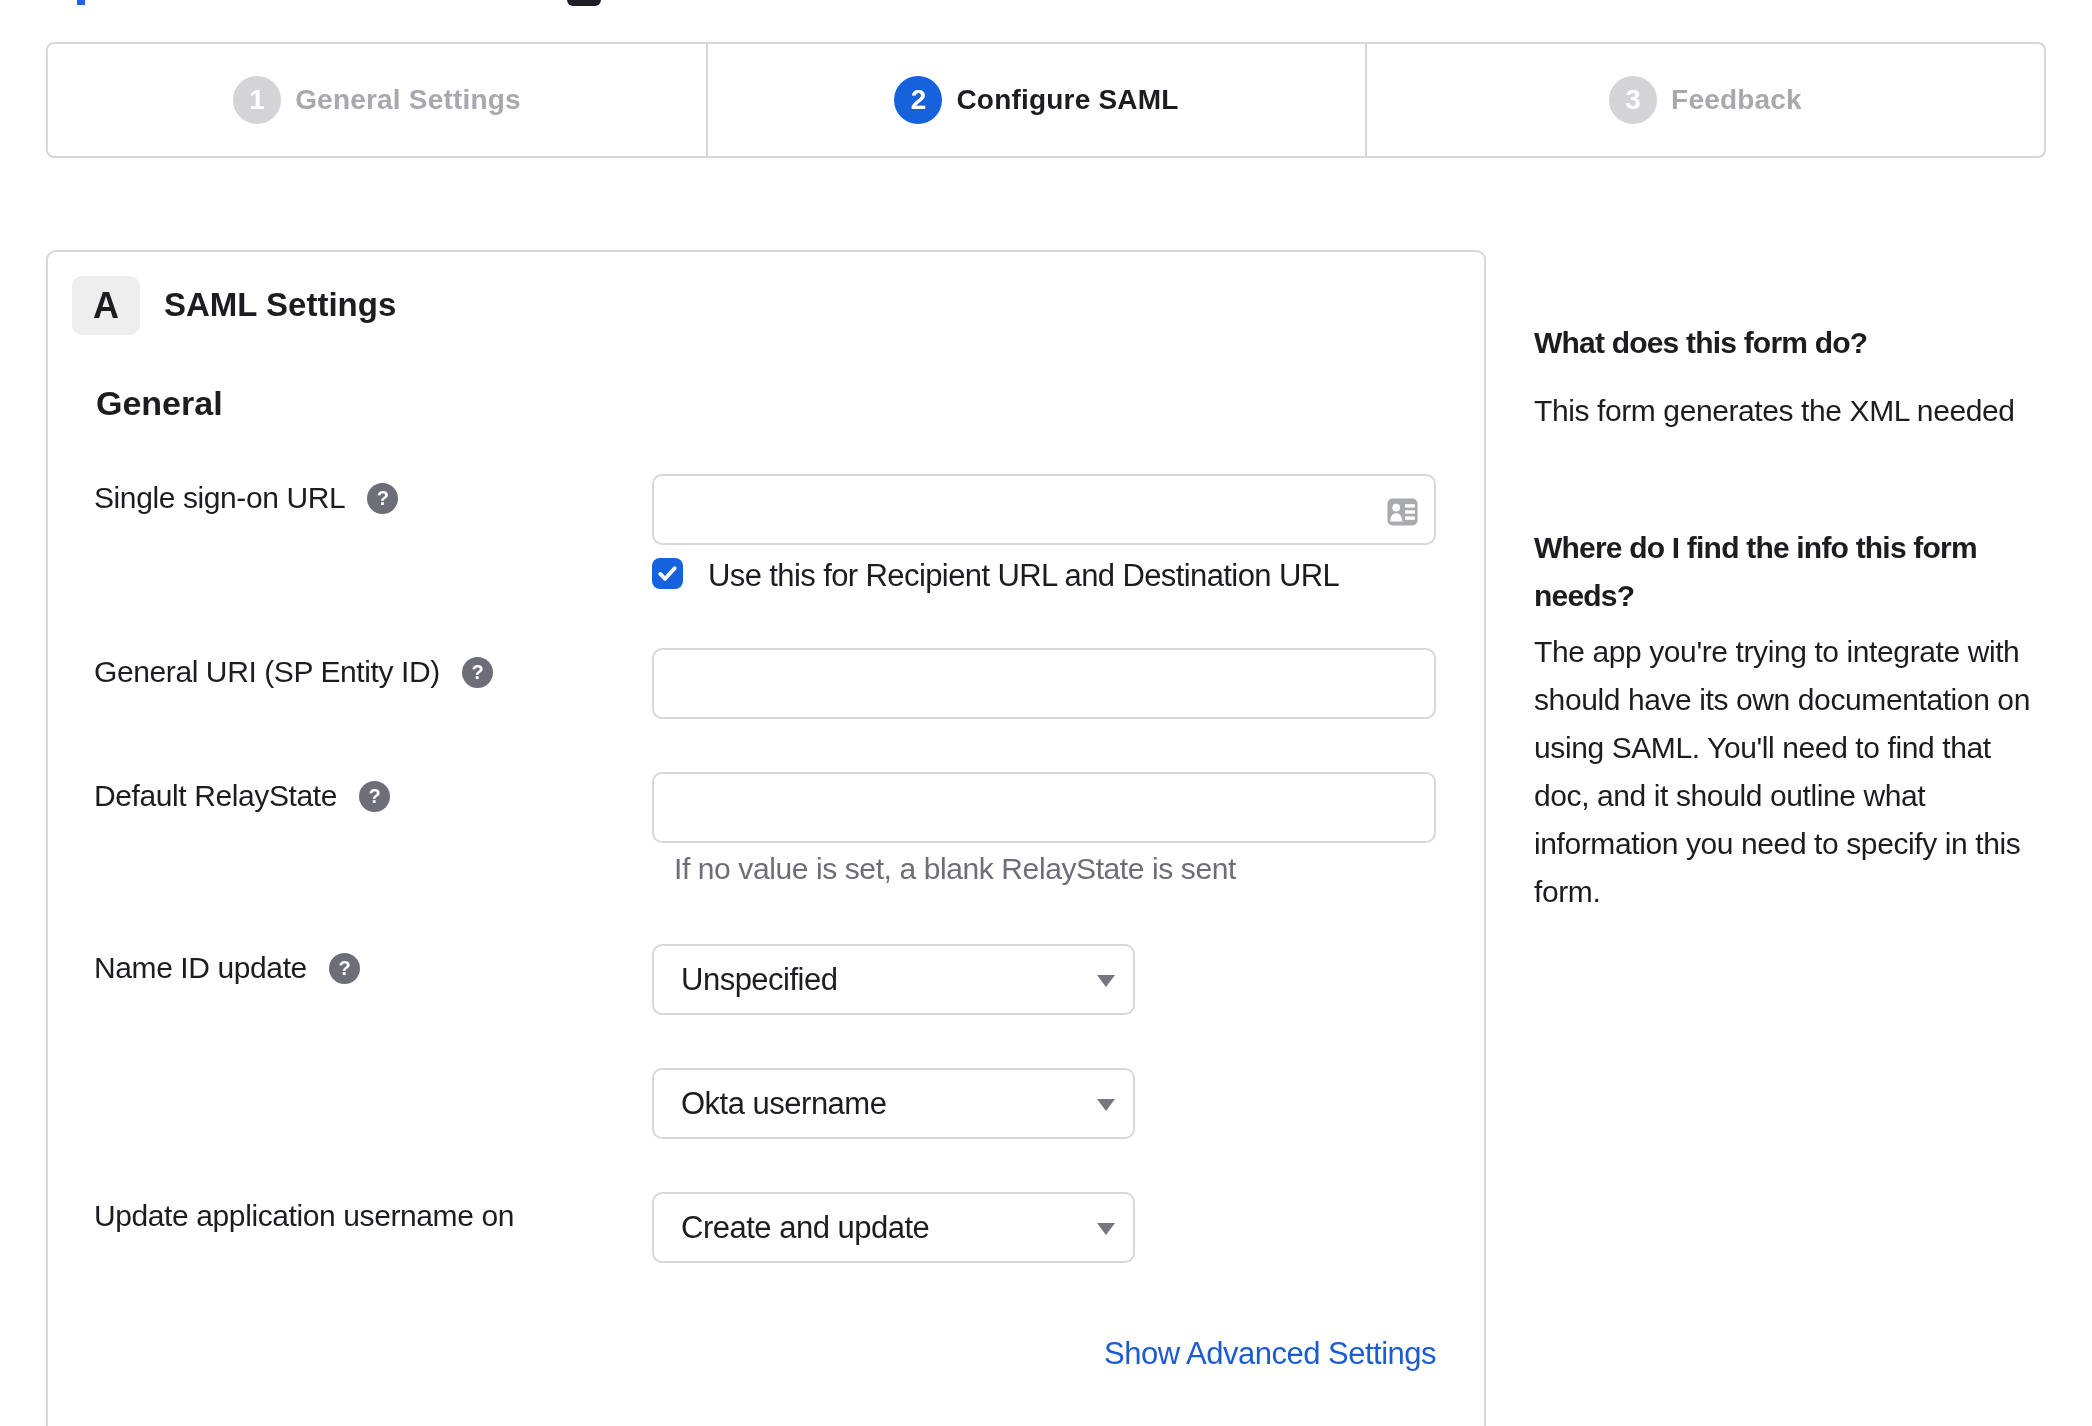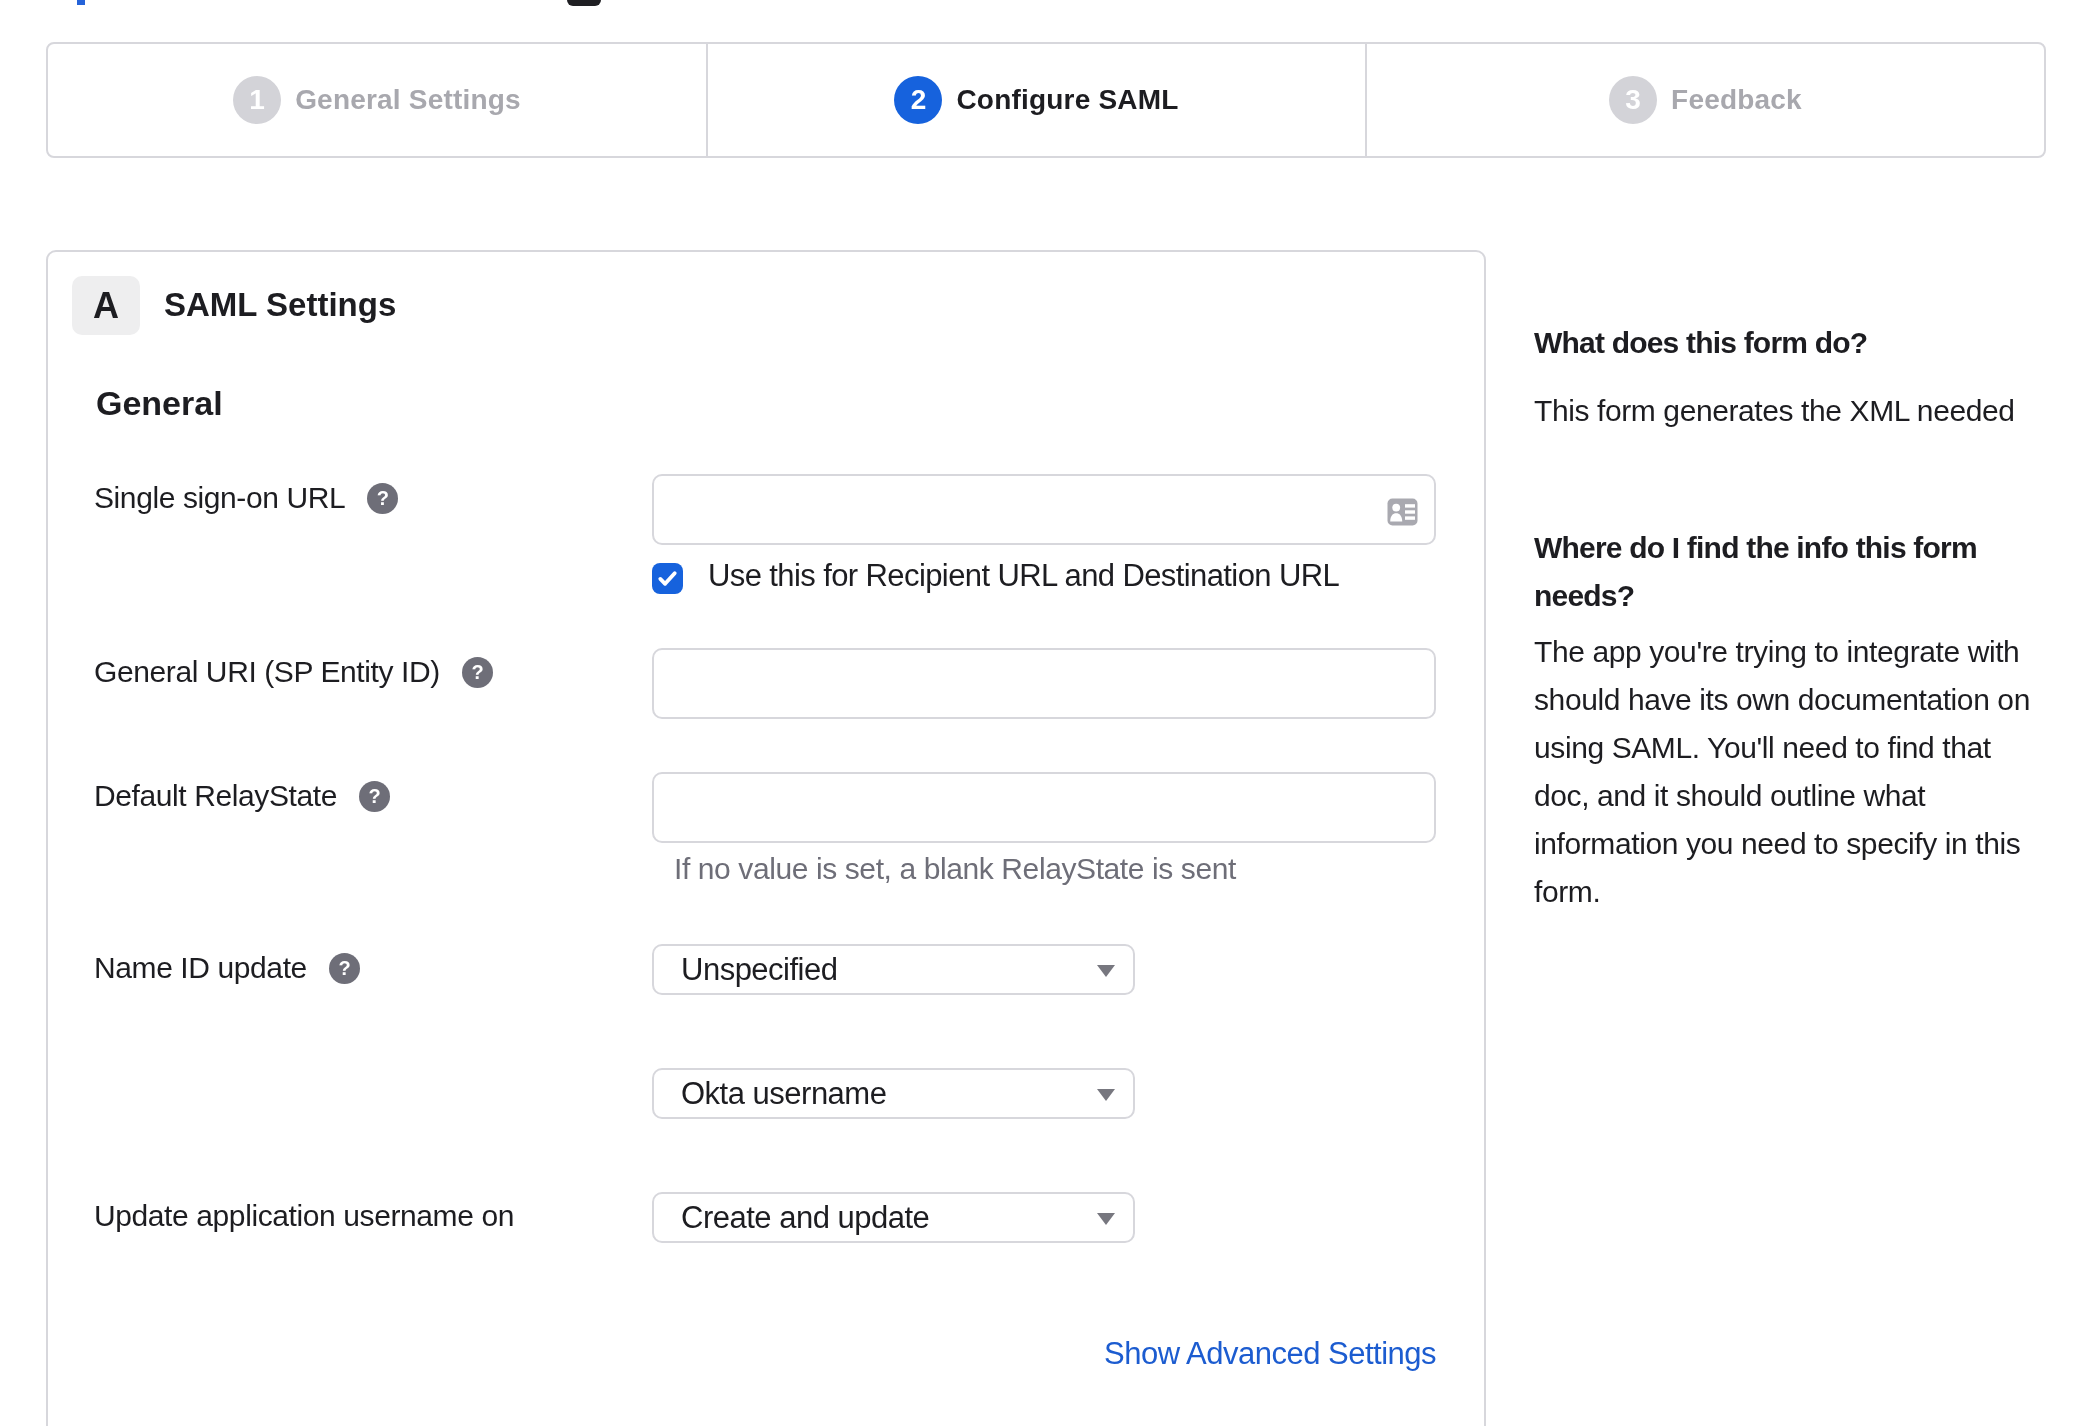--- a/index.html
+++ b/index.html
@@ -41,29 +41,29 @@
     letter-spacing:-0.4px; color:#1d1d21; white-space:nowrap; }
   .help-icon { display:inline-flex; vertical-align:middle; margin-left:22px; margin-top:-4px;
     width:31px; height:31px; border-radius:50%; background:#6e6e78; color:#ffffff;
     align-items:center; justify-content:center; font-size:20px; font-weight:bold; }
 
   .text-input { position:absolute; left:604px; width:784px; height:71px; background:#ffffff;
     border:2px solid #d7d7dc; border-radius:10px; font-family:"Liberation Sans", sans-serif;
     font-size:31px; color:#1d1d21; padding:0 70px 0 24px; outline:none; }
   .card-icon { position:absolute; left:1339px; width:31px; height:28px; }
 
-  .checkbox-row { position:absolute; left:604px; top:306px; display:flex; align-items:flex-end; }
+  .checkbox-row { position:absolute; left:604px; top:306px; display:flex; align-items:flex-start; }
   .checkbox { width:31px; height:31px; border-radius:8px; background:#1662dd; flex:0 0 auto;
     display:flex; align-items:center; justify-content:center; }
   .checkbox-label { margin-left:25px; font-size:31px; letter-spacing:-0.6px; color:#1d1d21; white-space:nowrap; }
 
   .hint { position:absolute; left:604px; height:48px; line-height:48px; font-size:30px;
     letter-spacing:-0.4px; color:#6e6e78; white-space:nowrap;margin-left:22px; }
 
-  .select { position:absolute; left:604px; width:483px; height:51px; background:#ffffff;
+  .select { position:absolute; left:604px; width:483px; height:71px; background:#ffffff;
     border:2px solid #d7d7dc; border-radius:10px; display:flex; align-items:center; cursor:default; }
   .select-value { padding-left:27px; font-size:31px; letter-spacing:-0.5px; color:#1d1d21; white-space:nowrap; }
   .select-arrow { position:absolute; right:18px; top:50%; margin-top:-5px; width:0; height:0;
     border-left:9px solid transparent; border-right:9px solid transparent;
     border-top:12px solid #77777f; }
 
   .advanced-link { position:absolute; right:48px; top:1078px; height:48px; line-height:48px;
     font-size:31px; letter-spacing:-0.5px; color:#1c5cd0; text-decoration:none; white-space:nowrap; }
   .sb-block { position:absolute; left:1534px; width:520px; }
   .sb-h { font-size:30px; font-weight:bold; letter-spacing:-0.8px; line-height:48px; color:#1d1d21; }

